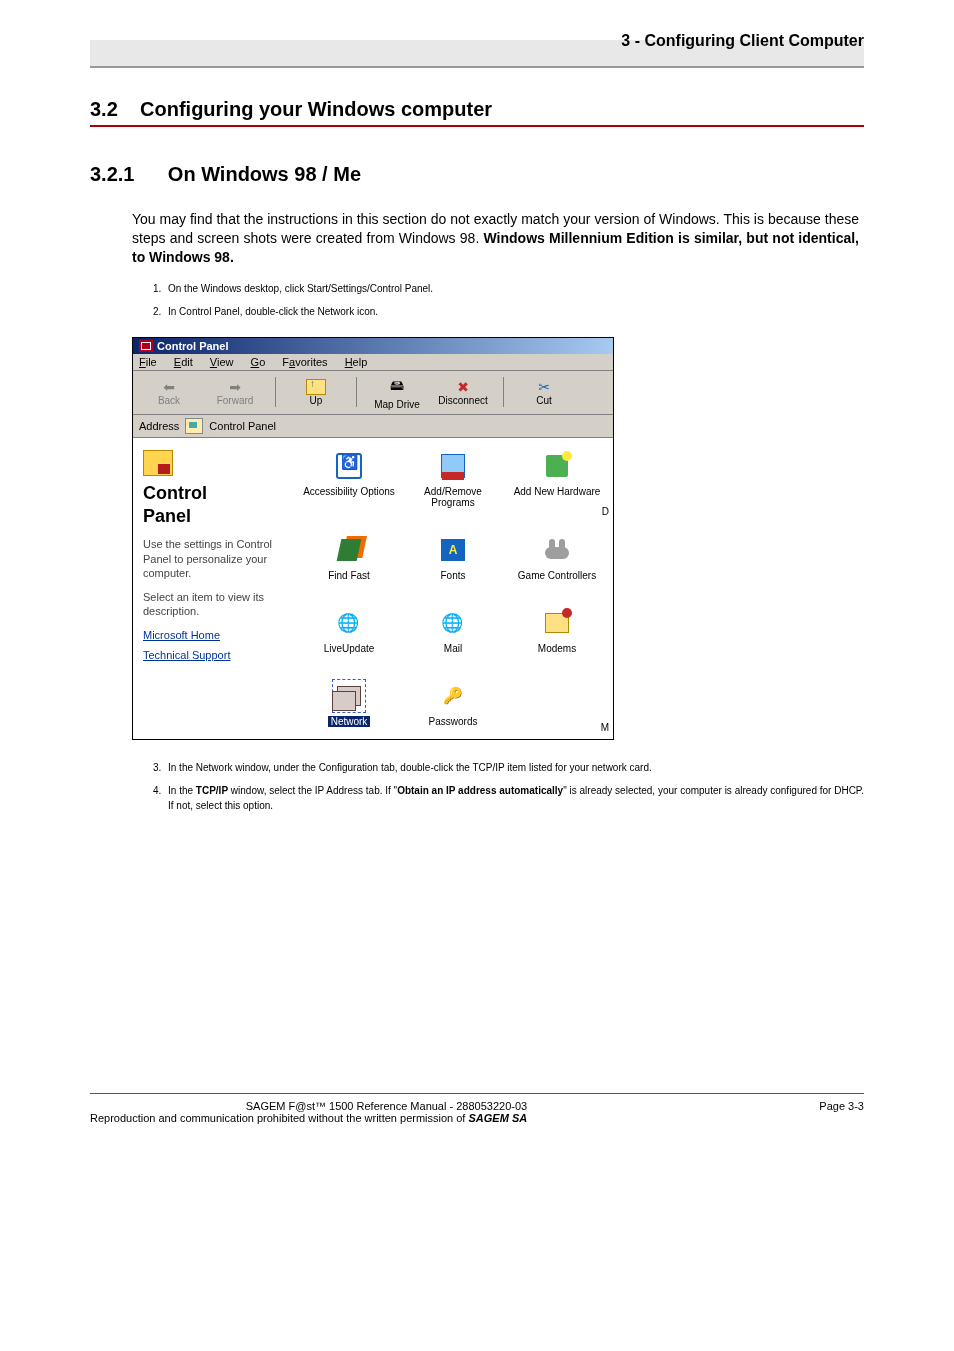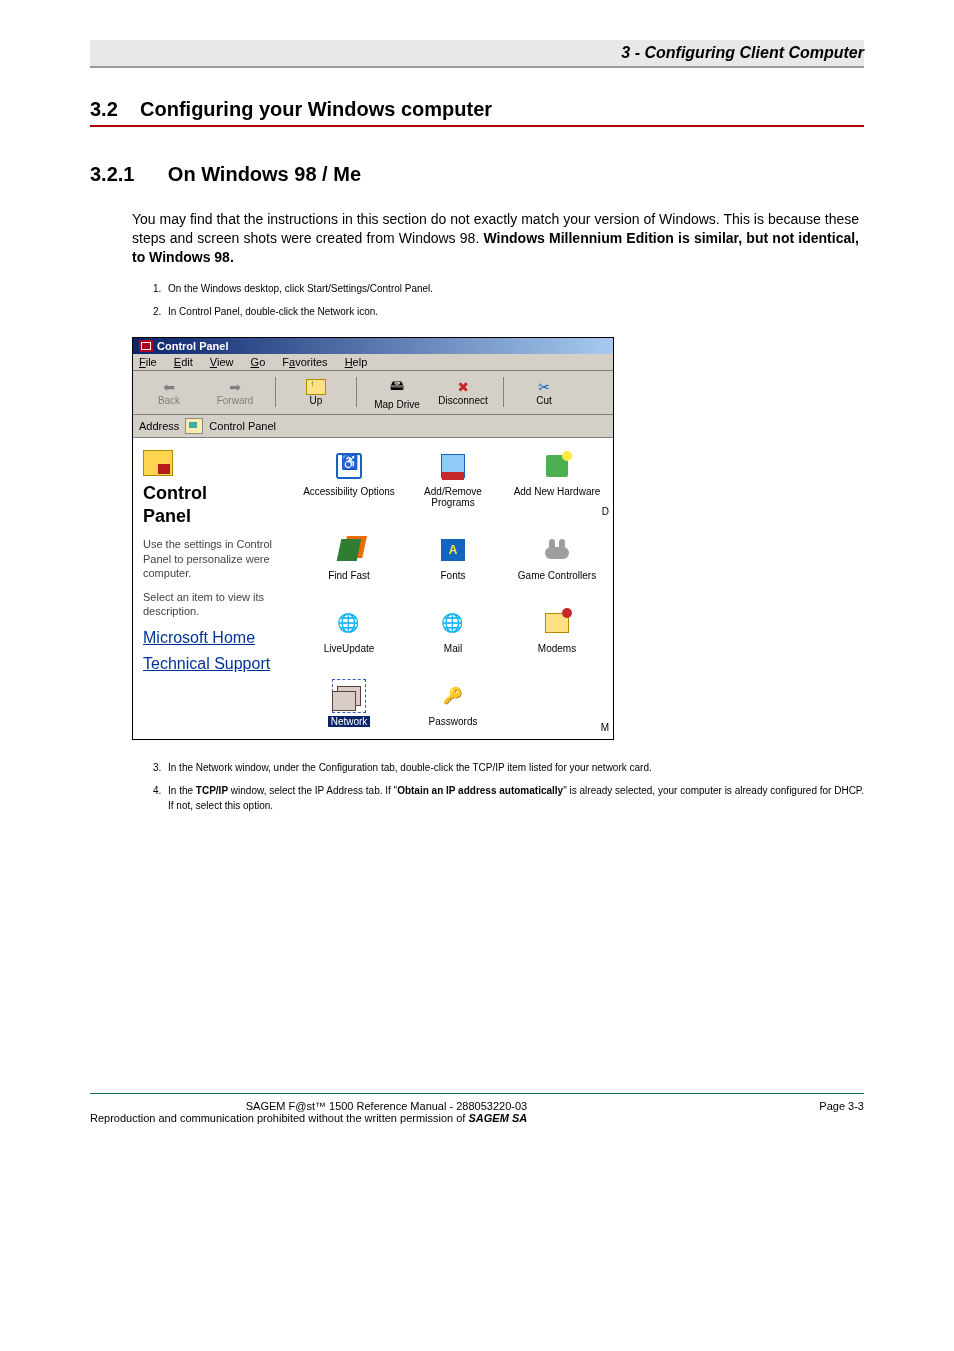--- a/index.html
+++ b/index.html
@@ -17,22 +17,21 @@
   .header-bar {
     border-bottom: 2px solid #999;
     margin-bottom: 30px;
     background: #e8e8e8;
     height: 26px;
     position: relative;
   }
   .header-bar .running-title {
     position: absolute;
     right: 0;
-    bottom: 4px;
-    font-style: italic;
+    bottom: 16px;
     font-weight: bold;
     font-size: 16px;
     color: #000;
   }
   h2.section-title {
     font-size: 20px;
     font-weight: bold;
     margin: 30px 0 4px 0;
   }
   .section-rule {
@@ -176,21 +175,21 @@
   }
   .cp-left .desc, .cp-left .desc2 {
     font-size: 11px;
     color: #444;
     margin: 10px 0;
     line-height: 1.3;
   }
   .cp-left a.cp-link {
     color: #003399;
     text-decoration: underline;
-    font-size: 16px;
+    font-size: 11px;
     display: block;
     margin-top: 8px;
   }
   .cp-right {
     flex: 1;
     padding: 10px 6px;
     display: grid;
     grid-template-columns: repeat(3, 1fr);
     gap: 22px 4px;
     align-content: start;
@@ -345,21 +344,21 @@
     <div class="cp-addr">
       <span>Address</span>
       <span class="addr-icon"></span>
       <span>Control Panel</span>
     </div>
     <div class="cp-body">
       <div class="cp-left">
         <div class="folder-big"></div>
         <h4>Control</h4>
         <h4>Panel</h4>
-        <div class="desc">Use the settings in Control Panel to personalize were computer.</div>
+        <div class="desc">Use the settings in Control Panel to personalize your computer.</div>
         <div class="desc2">Select an item to view its description.</div>
         <a class="cp-link">Microsoft Home</a>
         <a class="cp-link">Technical Support</a>
       </div>
       <div class="cp-right">
         <div class="cp-item">
           <div class="cp-icon-box">
               <div class="ico-access"></div>
             </div>
           <span class="cp-item-label">Accessibility Options</span>

